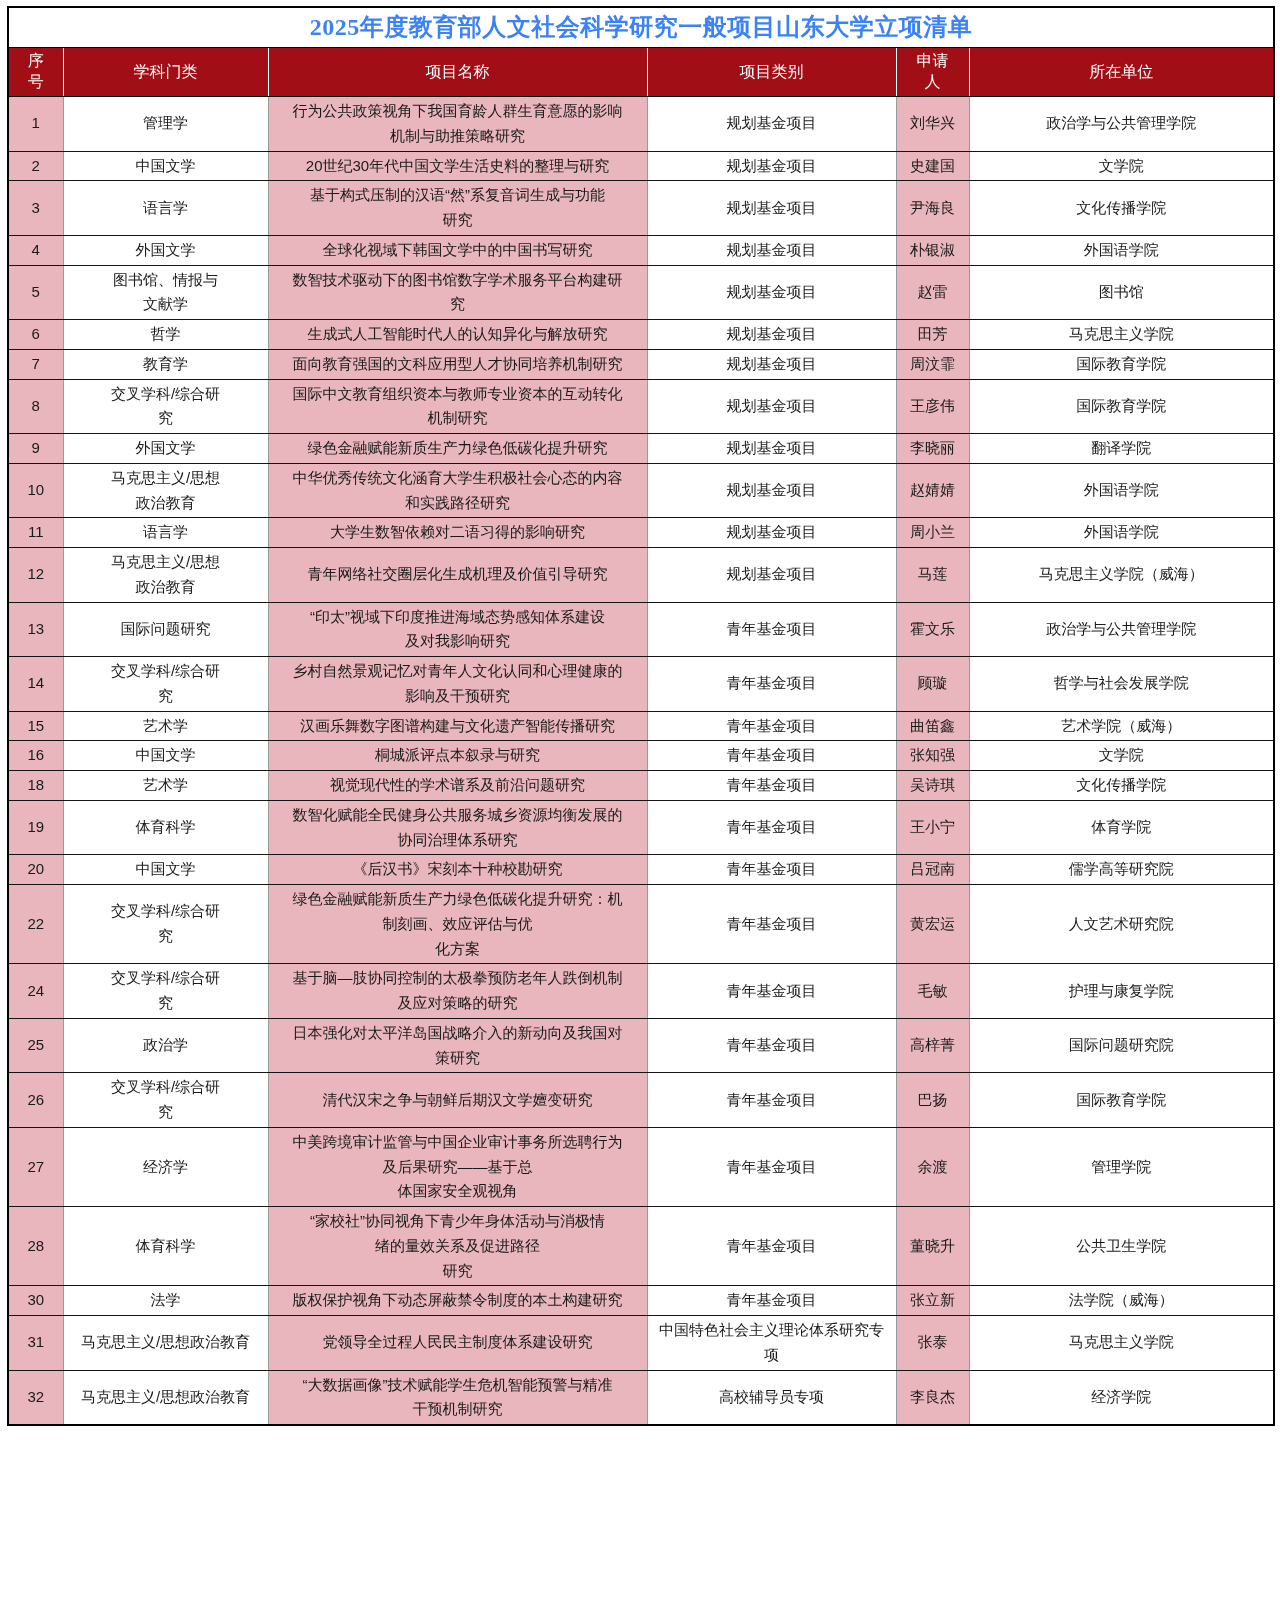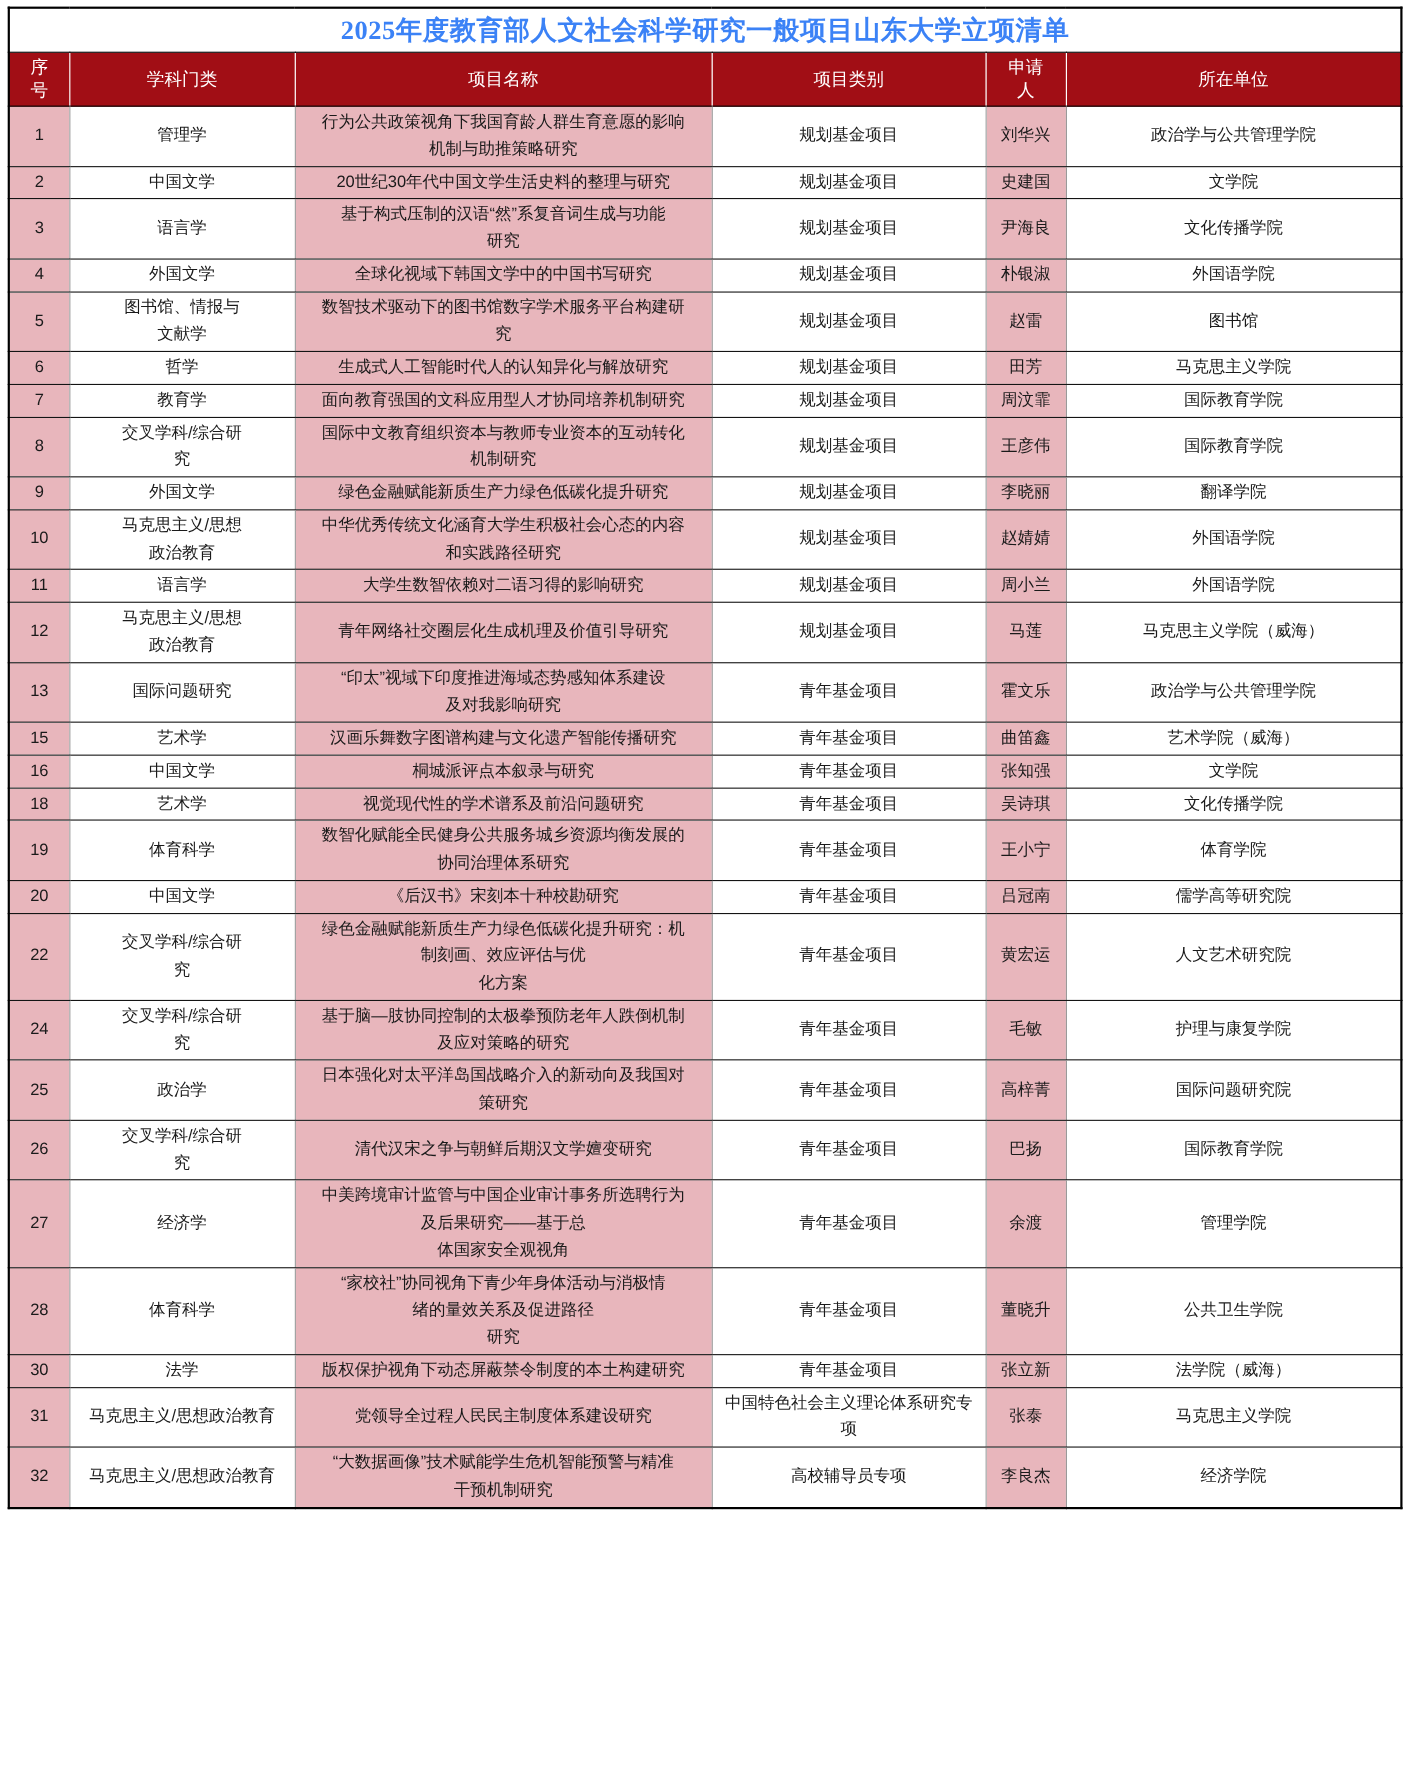--- a/index.html
+++ b/index.html
@@ -201,20 +201,30 @@
         <tr>
     <td>13</td>
     <td>国际问题研究</td>
     <td>“印太”视域下印度推进海域态势感知体系建设
 及对我影响研究</td>
     <td>青年基金项目</td>
     <td>霍文乐</td>
     <td>政治学与公共管理学院</td>
   </tr>
         <tr>
+    <td>14</td>
+    <td>交叉学科/综合研
+究</td>
+    <td>乡村自然景观记忆对青年人文化认同和心理健康的
+影响及干预研究</td>
+    <td>青年基金项目</td>
+    <td>顾璇</td>
+    <td>哲学与社会发展学院</td>
+  </tr>
+        <tr>
     <td>15</td>
     <td>艺术学</td>
     <td>汉画乐舞数字图谱构建与文化遗产智能传播研究</td>
     <td>青年基金项目</td>
     <td>曲笛鑫</td>
     <td>艺术学院（威海）</td>
   </tr>
         <tr>
     <td>16</td>
     <td>中国文学</td>

